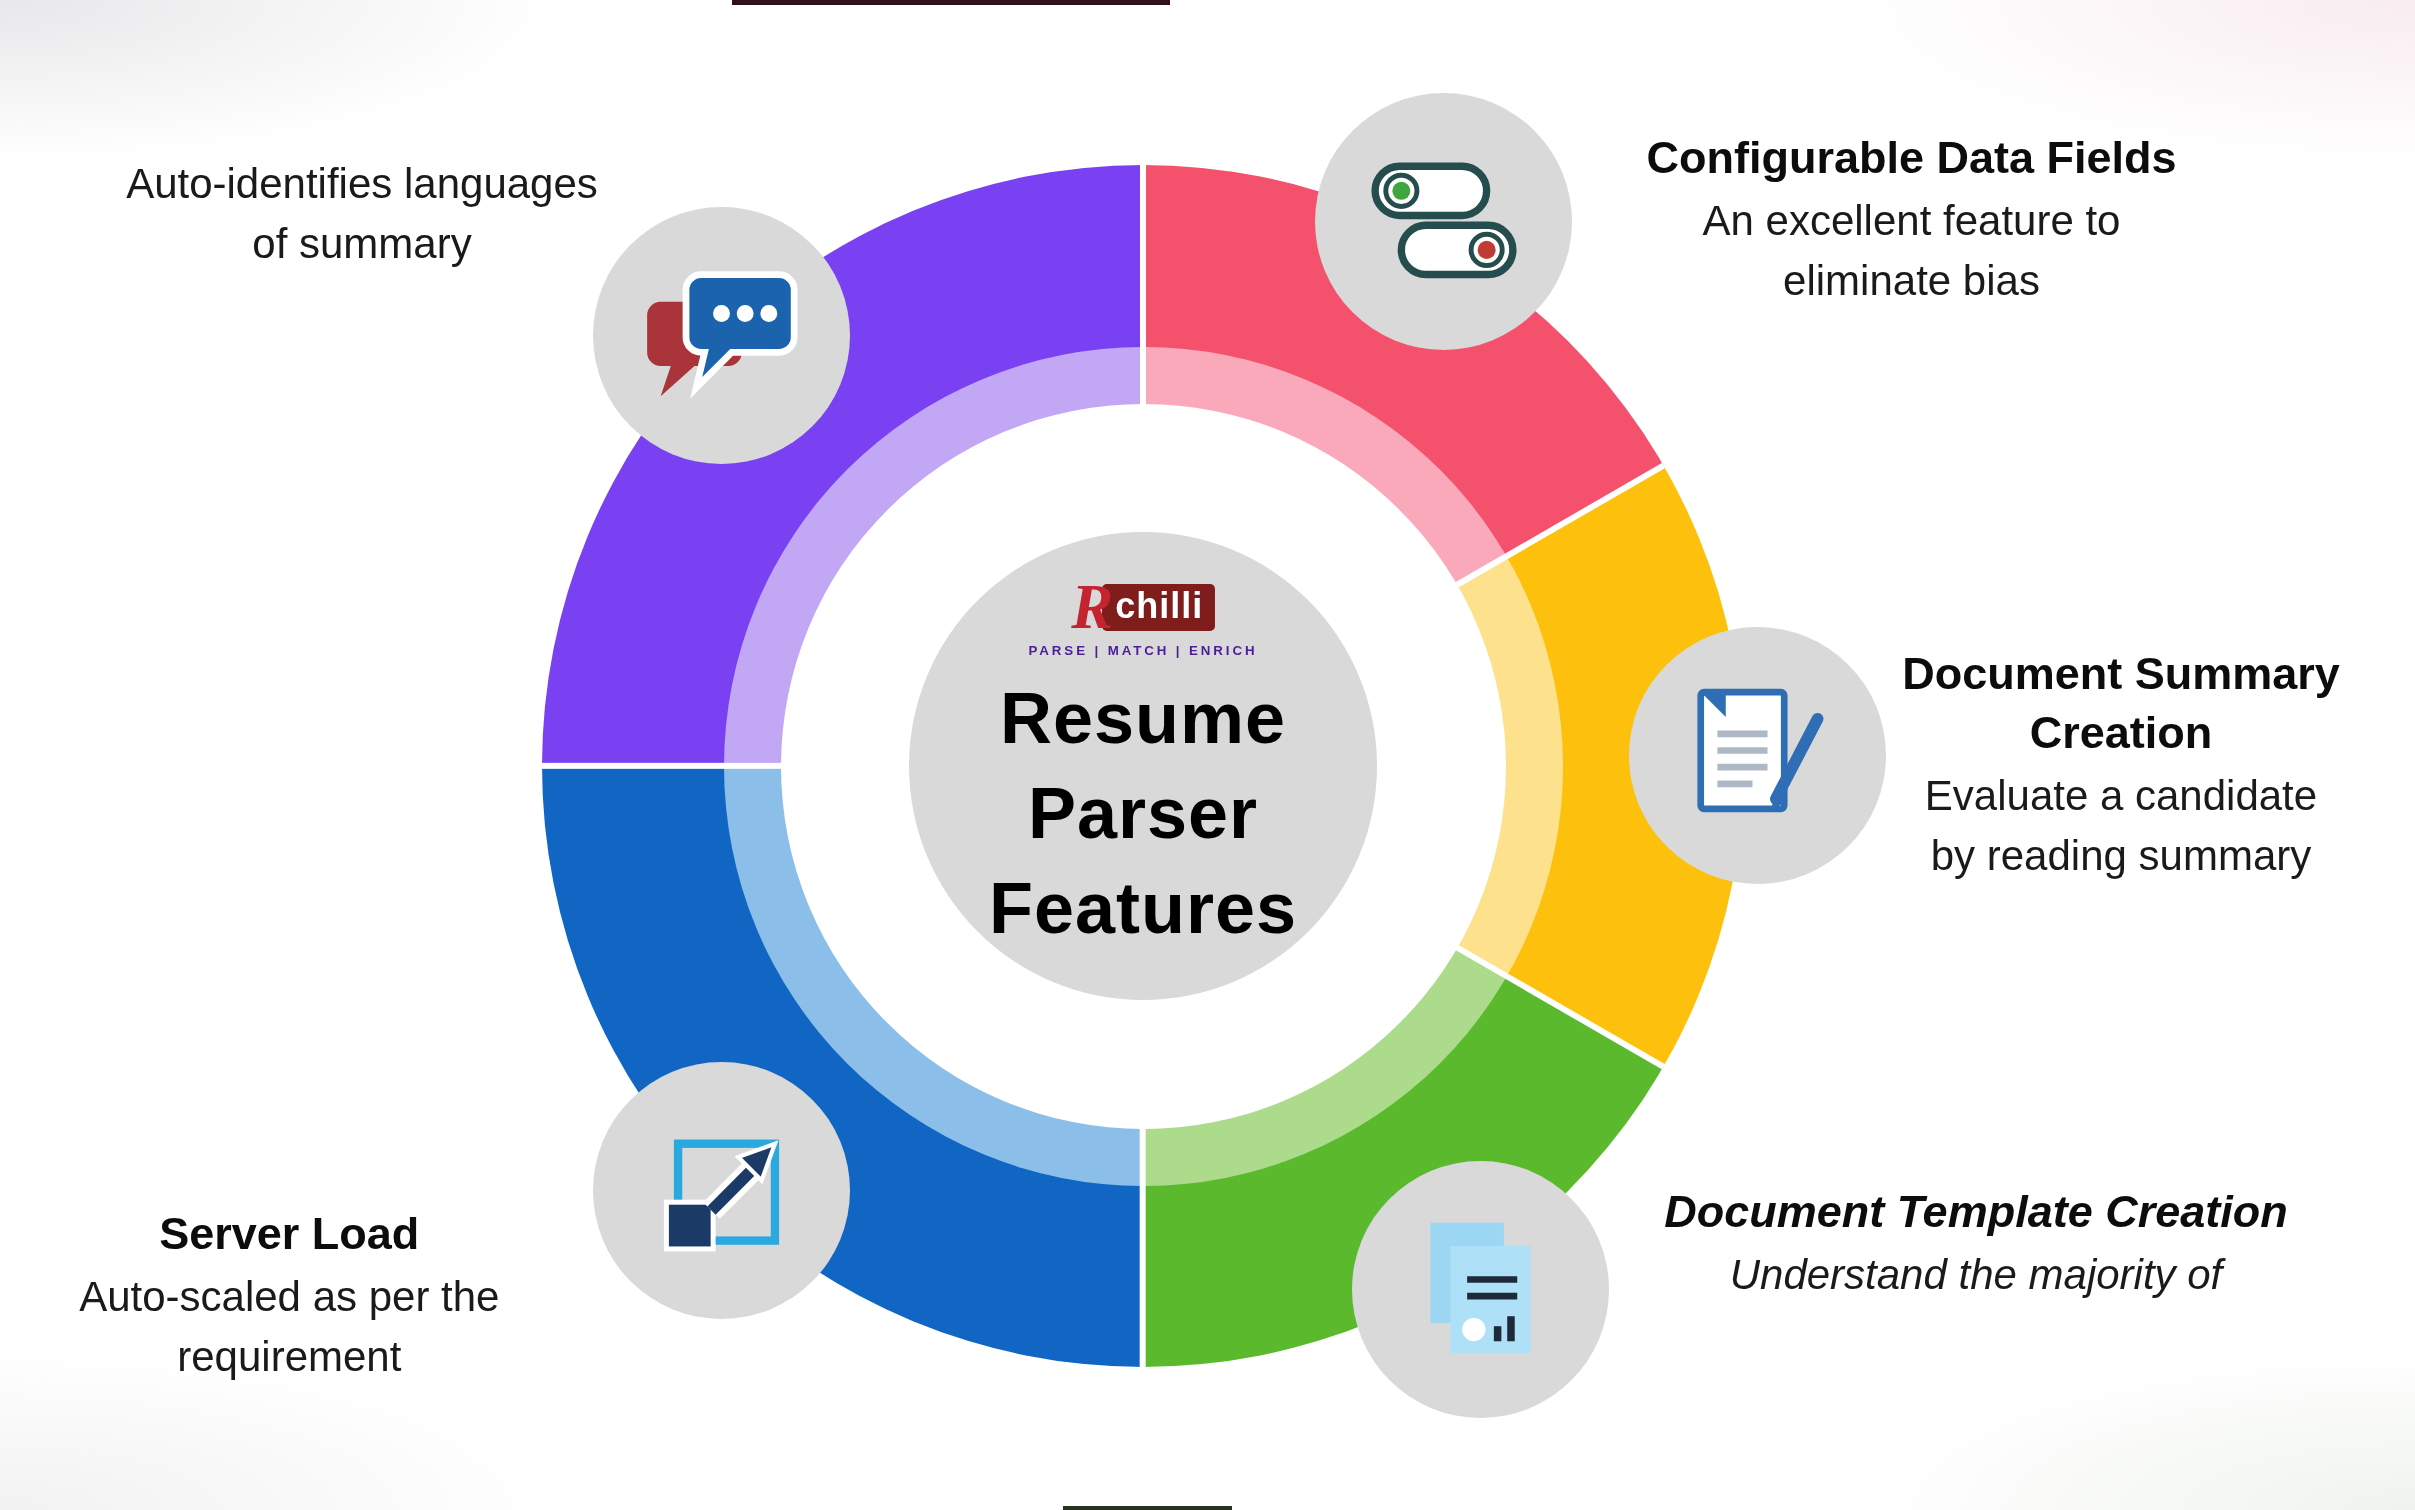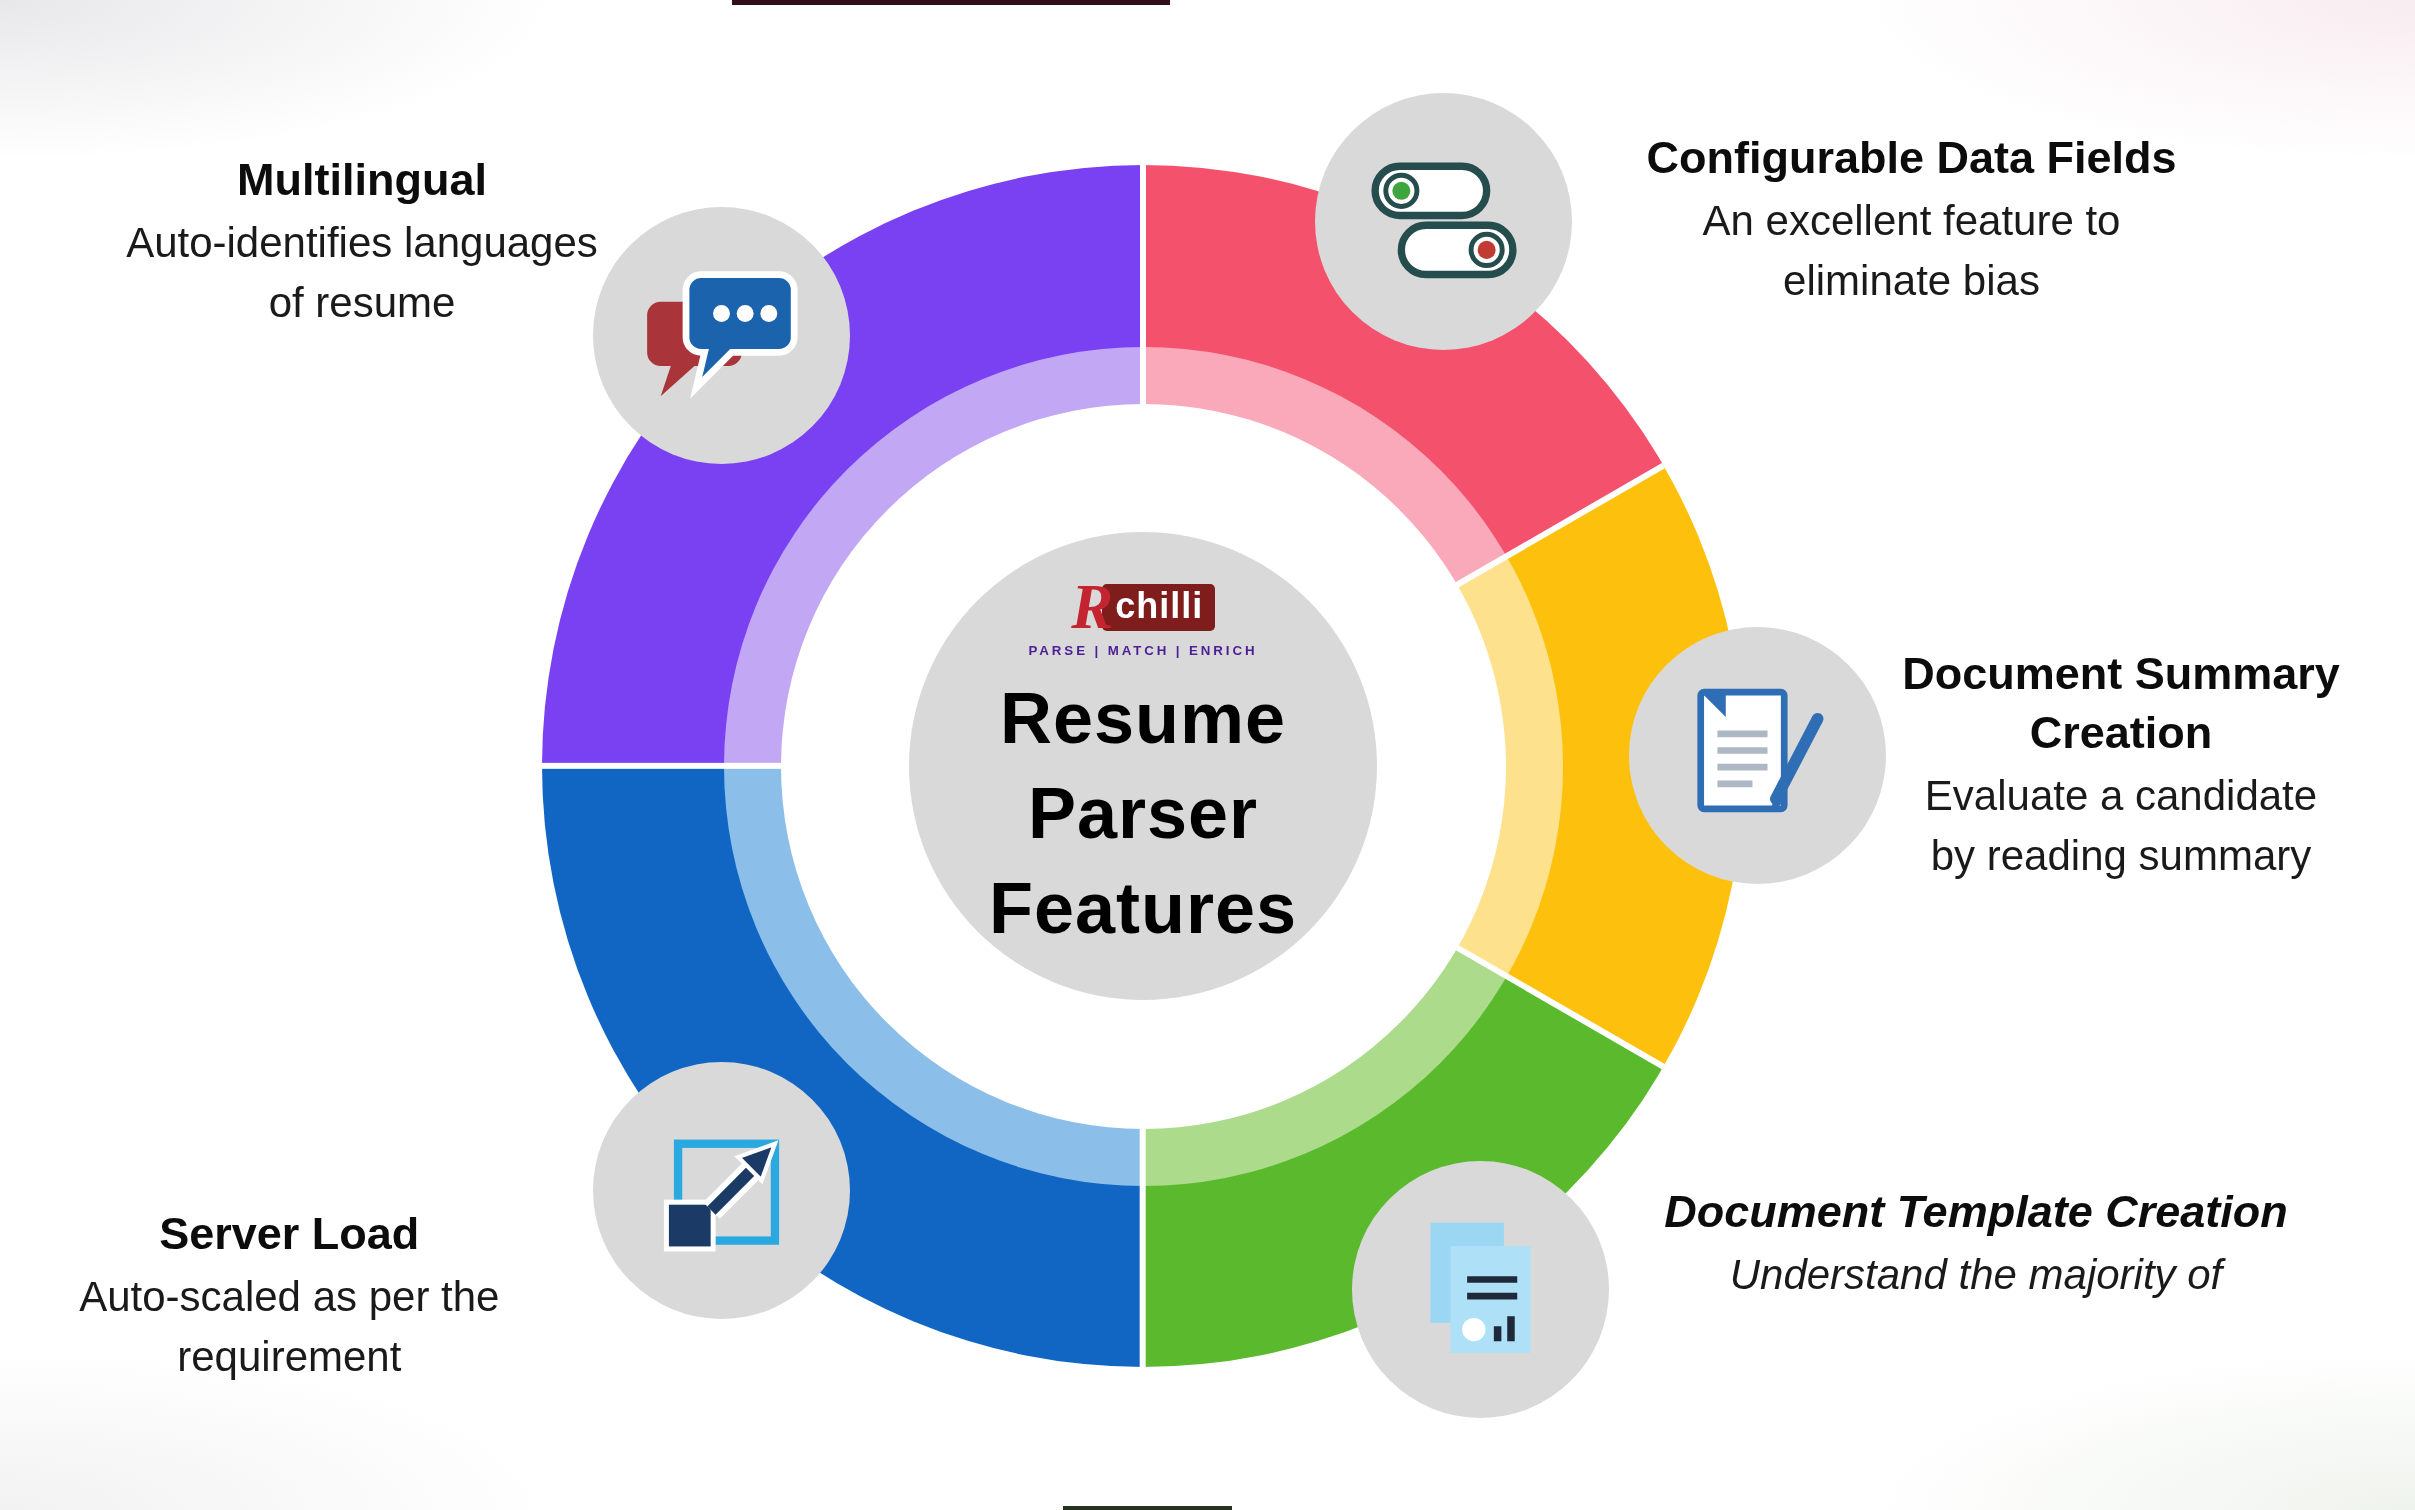--- a/index.html
+++ b/index.html
@@ -161,26 +161,23 @@
   <svg viewBox="0 0 100 100" width="167" height="167">
     <rect x="24" y="22" width="58" height="58" fill="none" stroke="#2AA9E0" stroke-width="5"></rect>
     <rect x="17" y="57" width="28" height="28" fill="#1B3A66" stroke="#fff" stroke-width="3"></rect>
     <line x1="44" y1="62" x2="70" y2="36" stroke="#fff" stroke-width="14"></line>
     <line x1="44" y1="62" x2="68" y2="38" stroke="#1B3A66" stroke-width="7"></line>
     <path d="M82 22 L60 30 L74 44 z" fill="#1B3A66" stroke="#fff" stroke-width="2.5"></path>
   </svg>
 </div>
 
 <div class="feature-label pos-multilingual">
-  <div class="feature-title">
-    <div>Multilingual</div>
-  </div>
   <div class="feature-desc">
     <div>Auto-identifies languages</div>
-    <div>of resume</div>
+    <div>of summary</div>
   </div>
 </div>
 
 <div class="feature-label pos-configurable">
   <div class="feature-title">
     <div>Configurable Data Fields</div>
   </div>
   <div class="feature-desc">
     <div>An excellent feature to</div>
     <div>eliminate bias</div>

